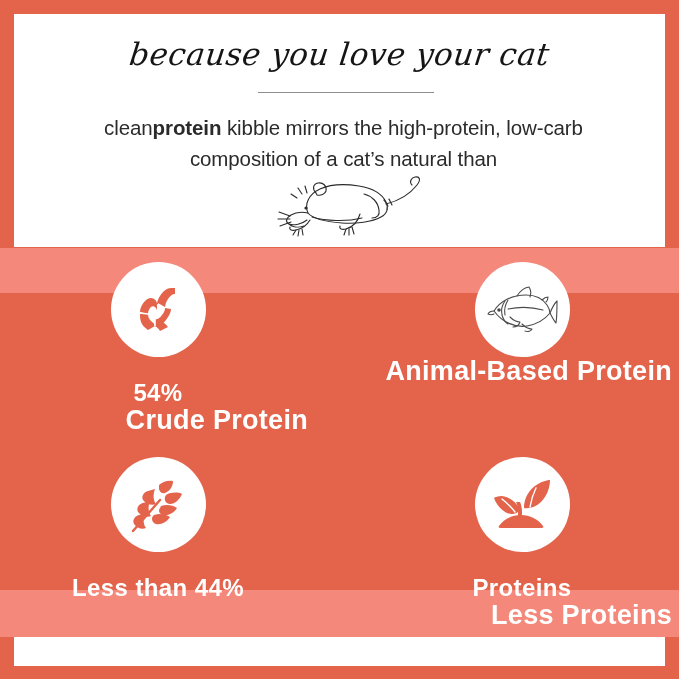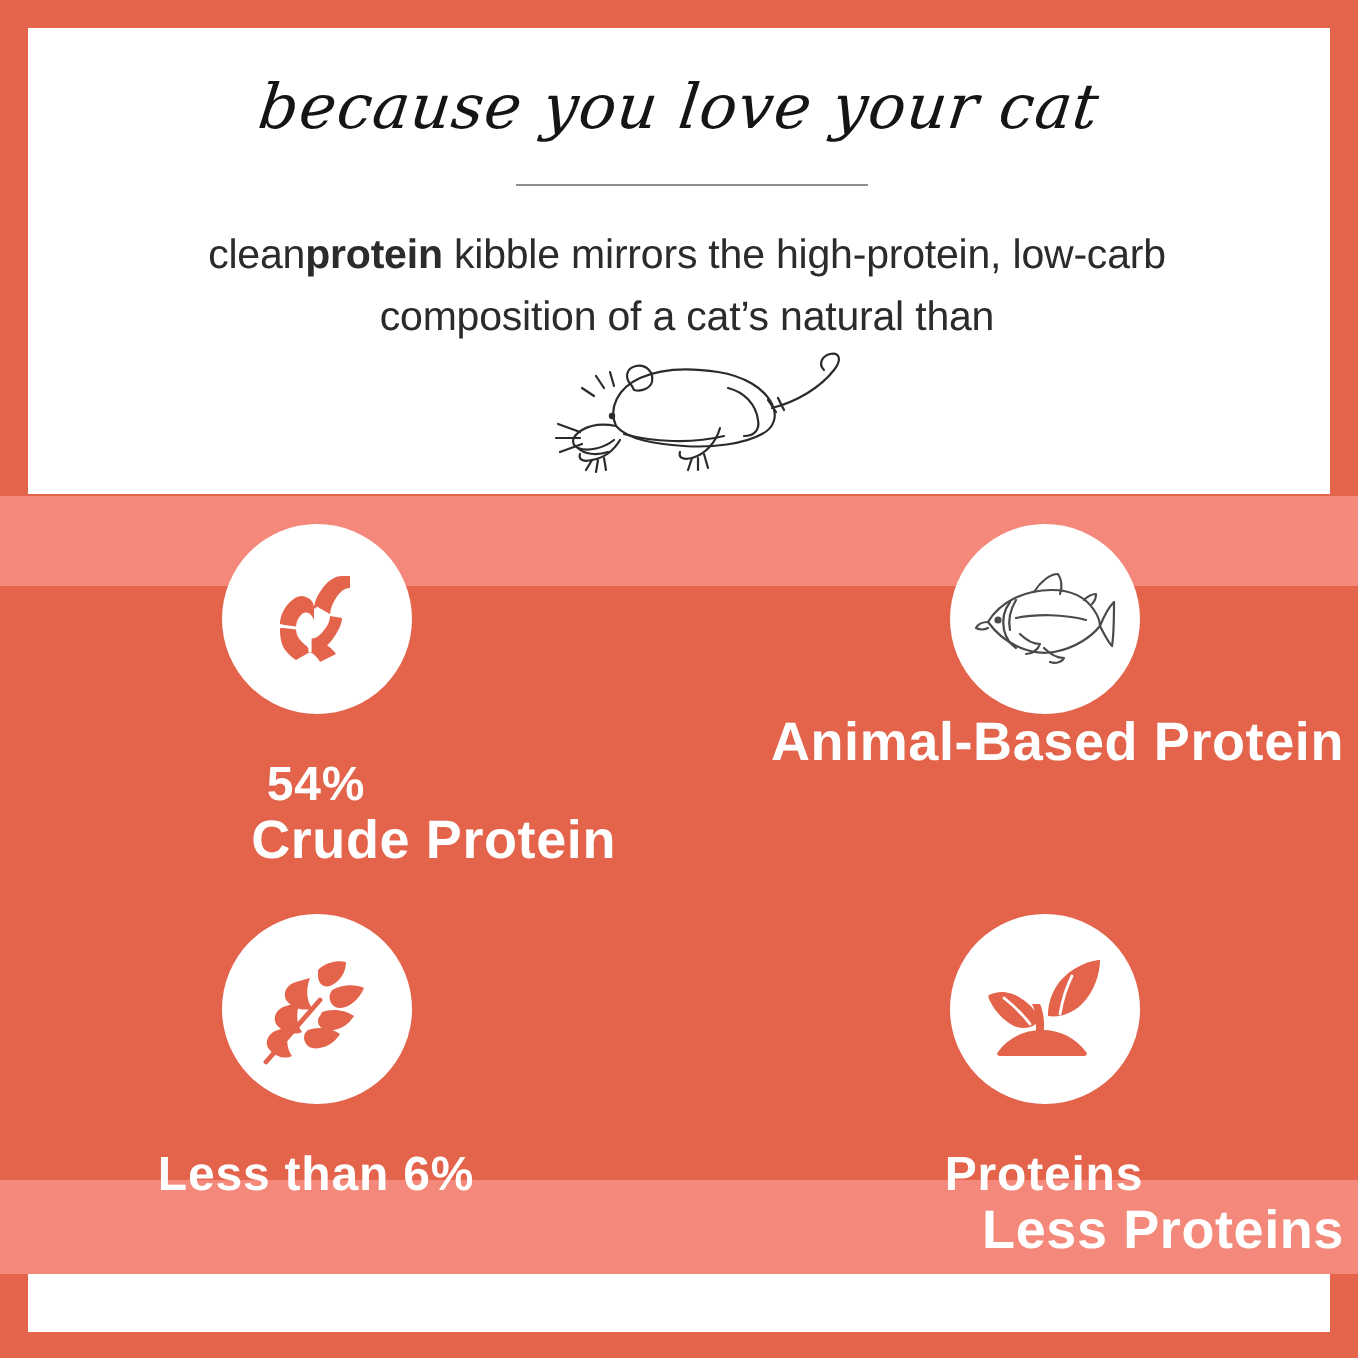--- a/index.html
+++ b/index.html
@@ -260,21 +260,21 @@
           <path d="M33 31 C38 29 45 30 49 33 C46 38 40 41 35 40 C31 39 30 35 32 33 Z"></path>
 
           <path d="M27 14 C25 19 25 25 28 29 C24 31 18 29 15 25 C13 21 16 17 20 16 Z"></path>
           <path d="M22 26 C20 31 20 37 23 41 C19 43 13 41 10 37 C8 33 11 29 15 28 Z"></path>
 
           <path d="M26 40 C31 38 38 39 42 42 C39 47 33 50 28 49 C24 48 23 43 25 41 Z"></path>
           <path d="M17 38 C15 43 15 49 18 53 C14 55 9 53 6 49 C4 45 7 41 11 40 Z"></path>
         </g>
       </svg>
     </div>
-    <div class="stat-value">Less than 6%</div>
+    <div class="stat-value">Less than 44%</div>
   </div>
 
   <div class="stat stat-col-right stat-row-bottom">
     <div class="icon-circle">
       <svg width="62" height="58" viewBox="0 0 62 58" fill="none">
         <g fill="#e3634b">
 
           <path d="M33 32 C33 22 38 13 47 8 C52 5 57 4 59 4 C59 11 56 20 50 26 C45 31 38 33 33 32 Z"></path>
 
           <path d="M29 34 C26 27 19 21 11 20 C7 20 4 21 3 22 C5 28 10 34 16 37 C21 39 26 38 29 34 Z"></path>

